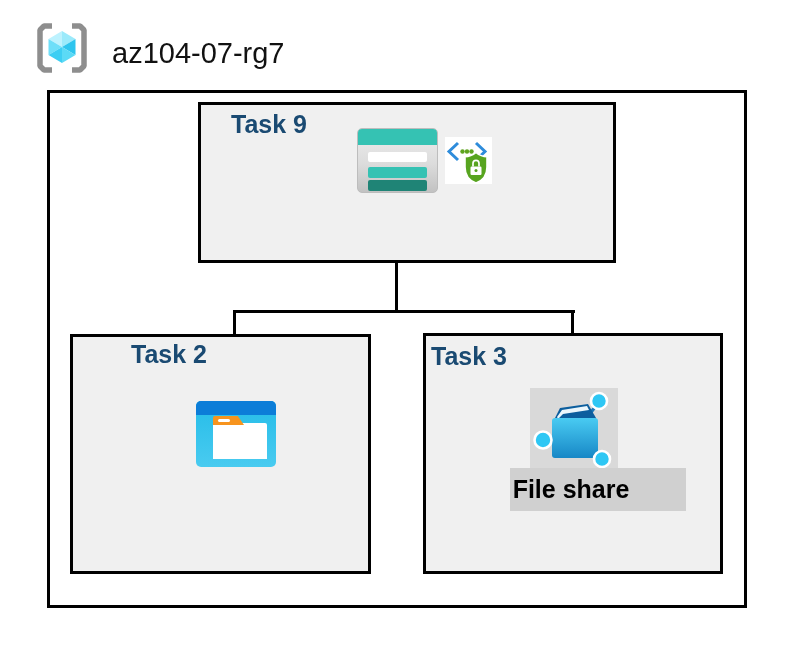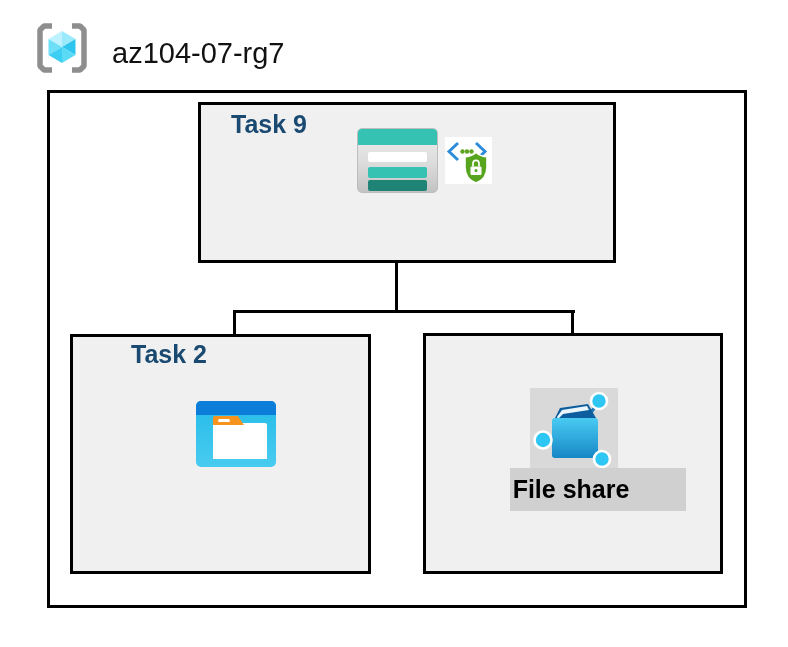--- a/index.html
+++ b/index.html
@@ -109,20 +109,21 @@
   <div class="abs blob-icon">
     <div class="blob-band"></div>
     <div class="blob-folder"></div>
     <div class="blob-tab">
       <div class="blob-tab-dash"></div>
     </div>
   </div>
 
 
   <div class="abs task-box task3-box"></div>
+  <div class="abs task-label task3-label">Task 3</div>
 
   <div class="abs fs-block">
     <svg width="88" height="80" viewBox="0 0 88 80">
       <defs>
         <linearGradient id="fsgrad" x1="0" y1="0" x2="0" y2="1">
           <stop offset="0" stop-color="#49CBF2"></stop>
           <stop offset="1" stop-color="#1787C6"></stop>
         </linearGradient>
       </defs>
       <path d="M68,15 L59,27" stroke="#1B76B8" stroke-width="3.2"></path>

